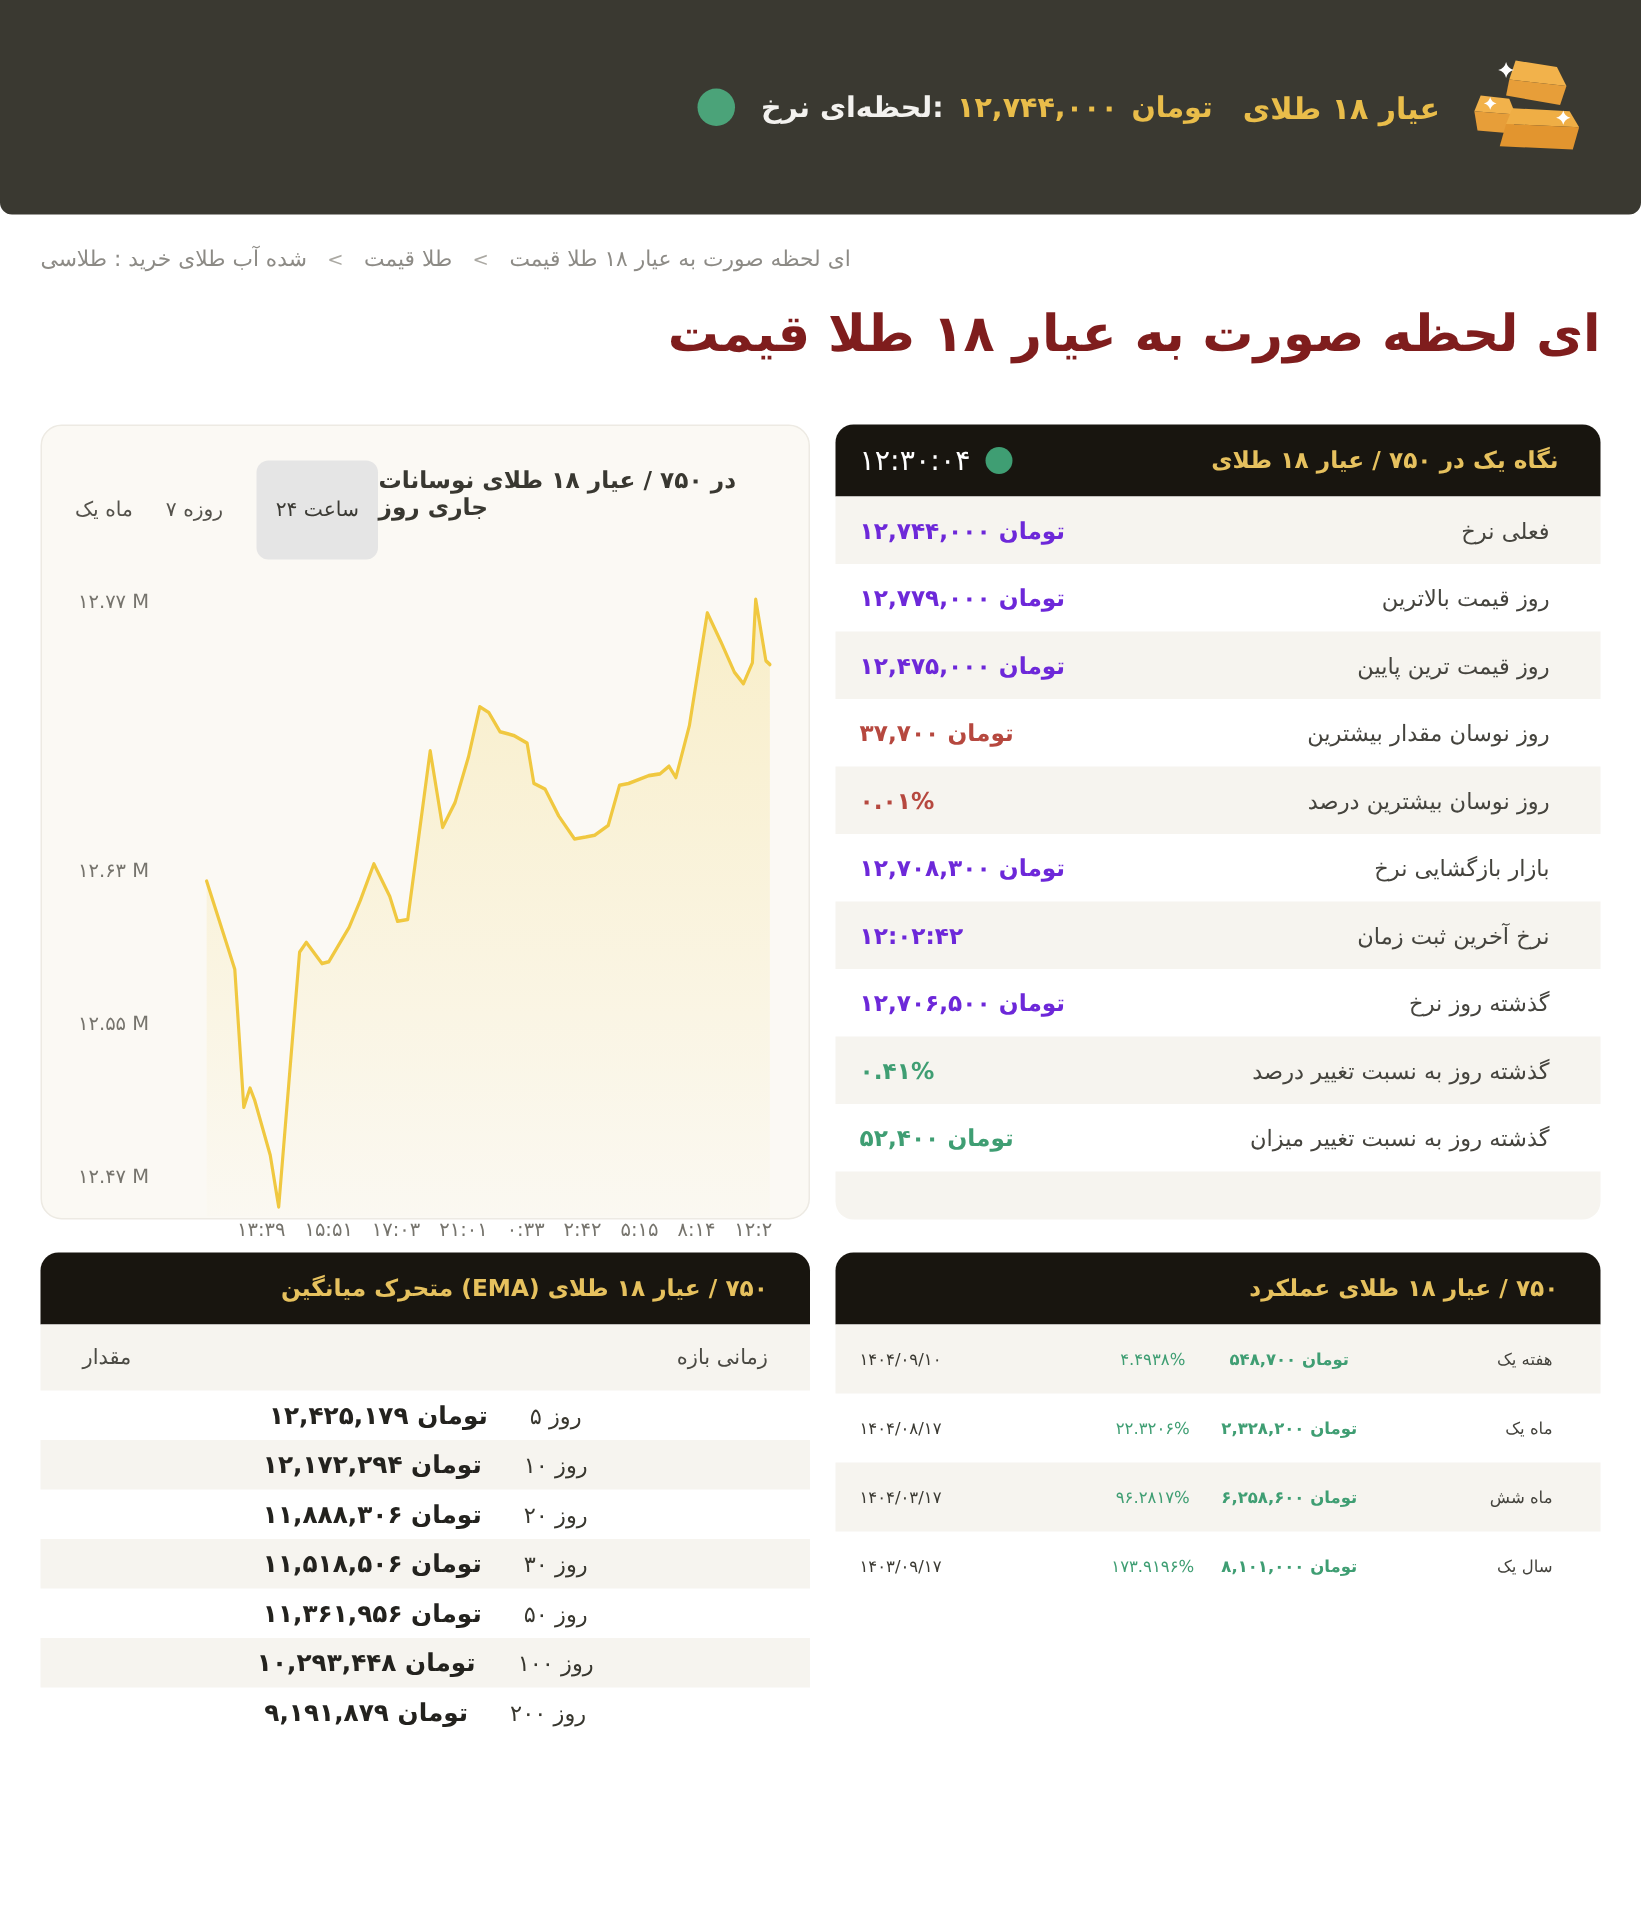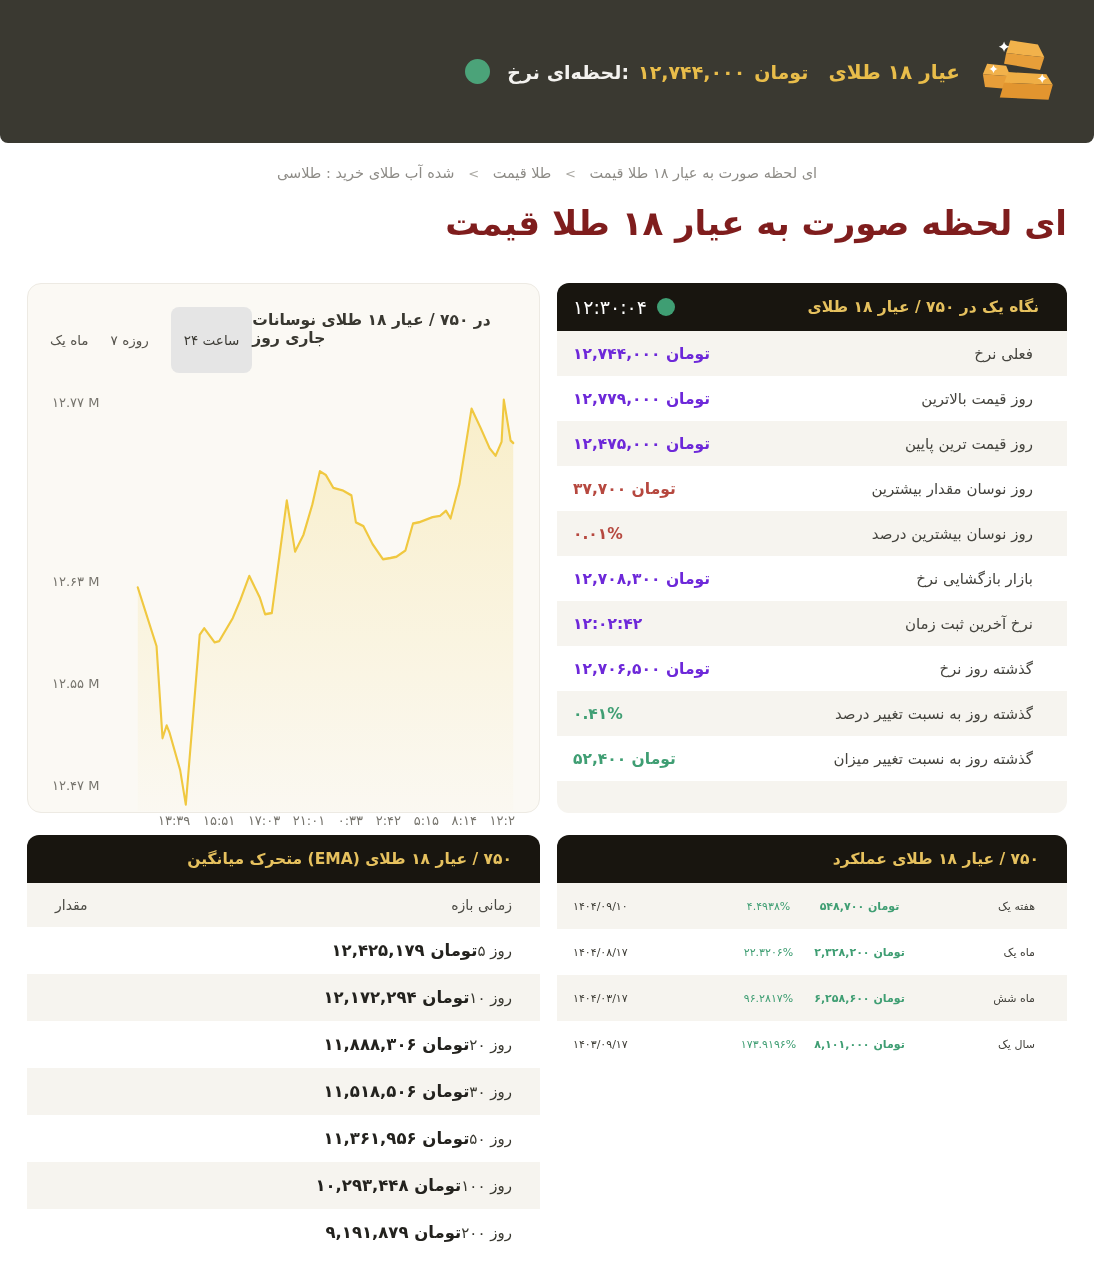--- a/index.html
+++ b/index.html
@@ -11,21 +11,21 @@
   .top-header { height:143px; background:var(--header-bg,#3a3931); border-radius:0 0 8px 8px;
     display:flex; align-items:center; justify-content:flex-end; gap:20px; padding:0 32px; }
   .rate-group { display:flex; align-items:center; gap:9px; }
   .live-dot { width:25px; height:25px; border-radius:50%; background:#4ba379; margin-right:8px; flex:none; }
   .rate-label { color:#f3f2ef; font-size:19px; font-weight:600; }
   .rate-value, .rate-unit { color:var(--gold,#e9bd4a); font-size:19px; font-weight:700; }
   .site-title { color:var(--gold,#e9bd4a); font-size:20px; font-weight:700; }
 
   
   .container { width:1040px; margin:0 auto; }
-  .breadcrumb { margin-top:22px; text-align:center; font-size:14.5px; color:#8d8b86; }
+  .breadcrumb { margin-top:22px; text-align:left; font-size:14.5px; color:#8d8b86; }
   .breadcrumb .sep { color:#aaa8a2; margin:0 9px; font-size:13px; }
   h1.page-title { text-align:right; font-size:34px; font-weight:700; color:#7f1d1d; margin:22px 0 40px; }
 
   .grid { display:grid; grid-template-columns:513px 510px; column-gap:17px; row-gap:22px; align-items:start; }
 
   
   .card-chart { background:var(--chart-bg,#fbf9f4); border:1px solid #edeae3; border-radius:14px;
     padding:18px 22px 12px 22px; height:530px; }
   .chart-head { display:flex; justify-content:space-between; align-items:flex-start; }
   .tabs { display:flex; align-items:center; gap:22px; padding-top:5px; }
@@ -51,21 +51,21 @@
   .gval { font-size:15.5px; font-weight:600; color:#6d28d9; }
   .gval.red { color:var(--red,#b6483f); }
   .gval.green { color:var(--green,#3f9e73); }
   .glab { font-size:15px; color:#45443e; }
   .glance-foot { height:32px; border-radius:0 0 12px 12px; }
 
   
   .ehead2 { justify-content:flex-end; padding:0 28px; }
   .ecolrow { height:44px; display:flex; align-items:center; justify-content:space-between; padding:0 28px;
     font-size:14px; color:#4b4a44; }
-  .erow { height:47px; display:flex; align-items:center; justify-content:flex-end; padding:0 28px; }
+  .erow { height:33px; display:flex; align-items:center; justify-content:center; padding:0 28px;gap:28px; }
   .eval { font-size:16.5px; font-weight:700; color:#23221e; }
   .eper { font-size:15px; color:#38372f; }
 
   
   .prow { height:46px; display:grid; grid-template-columns:150px 1fr 1fr 130px; align-items:center;
     padding:0 32px 0 16px; font-size:11px; }
   .pdate { color:#3b3a33; justify-self:start; }
   .ppct { color:var(--green,#3f9e73); justify-self:center; }
   .pamt { color:var(--green,#3f9e73); justify-self:center; font-weight:600; }
   .plab { color:#43423c; justify-self:end; }

